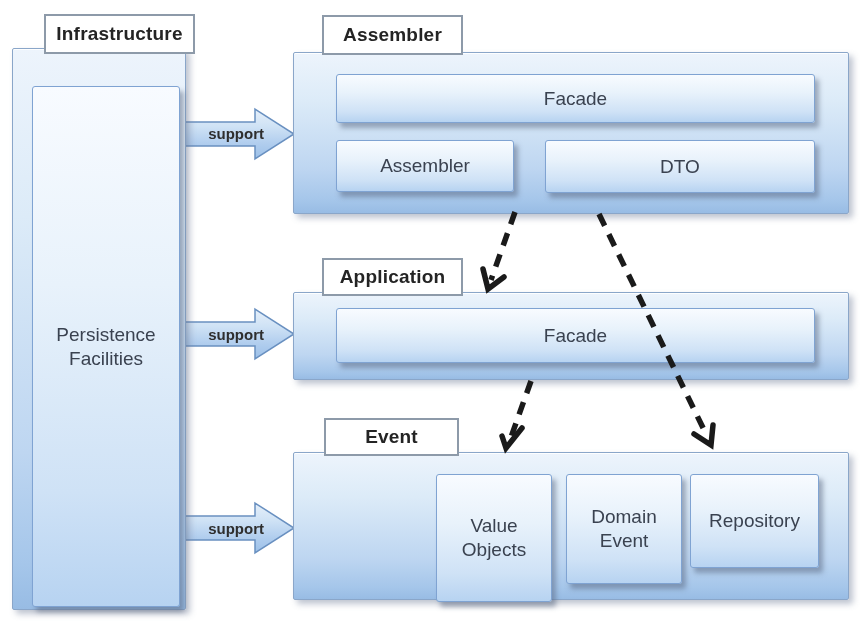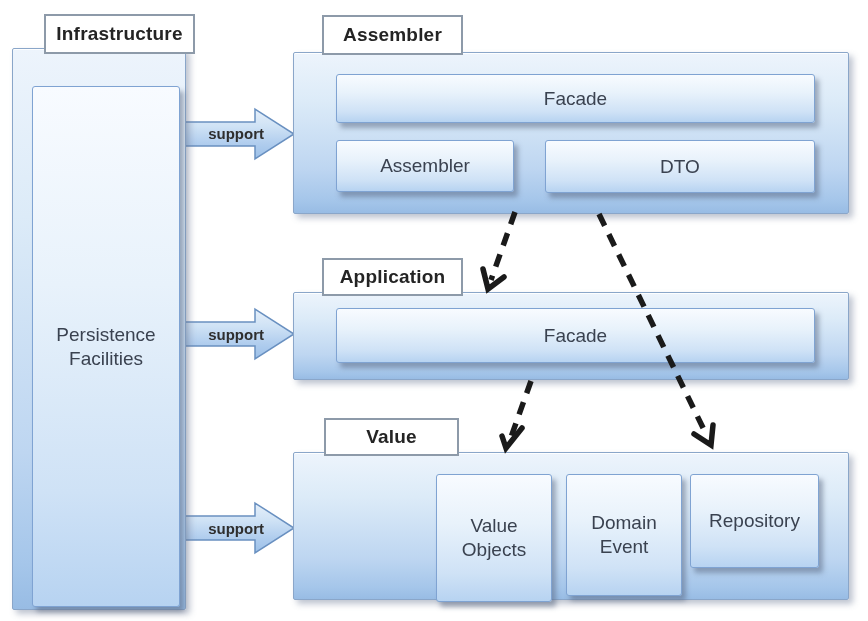--- a/index.html
+++ b/index.html
@@ -91,28 +91,28 @@
     <span>Facade</span>
   </div>
   <div class="label" style="left:300px;top:258px;width:137px;height:34px">
     <span>Application</span>
   </div>
 
   <div class="layer" style="left:293px;top:452px;width:554px;height:146px"></div>
   <div class="inner" style="left:436px;top:474px;width:102px;height:92px;padding:17px 6px">
     <span>Value Objects</span>
   </div>
-  <div class="inner" style="left:566px;top:474px;width:102px;height:92px;padding:14px 6px">
+  <div class="inner" style="left:566px;top:474px;width:102px;height:92px;padding:8px 6px">
     <span>Domain Event</span>
   </div>
   <div class="inner" style="left:690px;top:474px;width:127px;height:92px">
     <span>Repository</span>
   </div>
   <div class="label" style="left:302px;top:418px;width:131px;height:34px">
-    <span>Value</span>
+    <span>Event</span>
   </div>
 
   <svg class="overlay" width="868" height="621" viewBox="0 0 868 621">
     <g stroke="#1a1a1a" fill="none">
       <g>
         <line x1="515" y1="212" x2="491" y2="280" stroke-width="5.5" stroke-dasharray="13 9.5"></line>
         <polyline points="483,269 488,289 504,277" stroke-width="5.5" stroke-linecap="round"></polyline>
       </g>
       <g>
         <line x1="599" y1="214" x2="706" y2="434" stroke-width="5.5" stroke-dasharray="13 9.5"></line>

